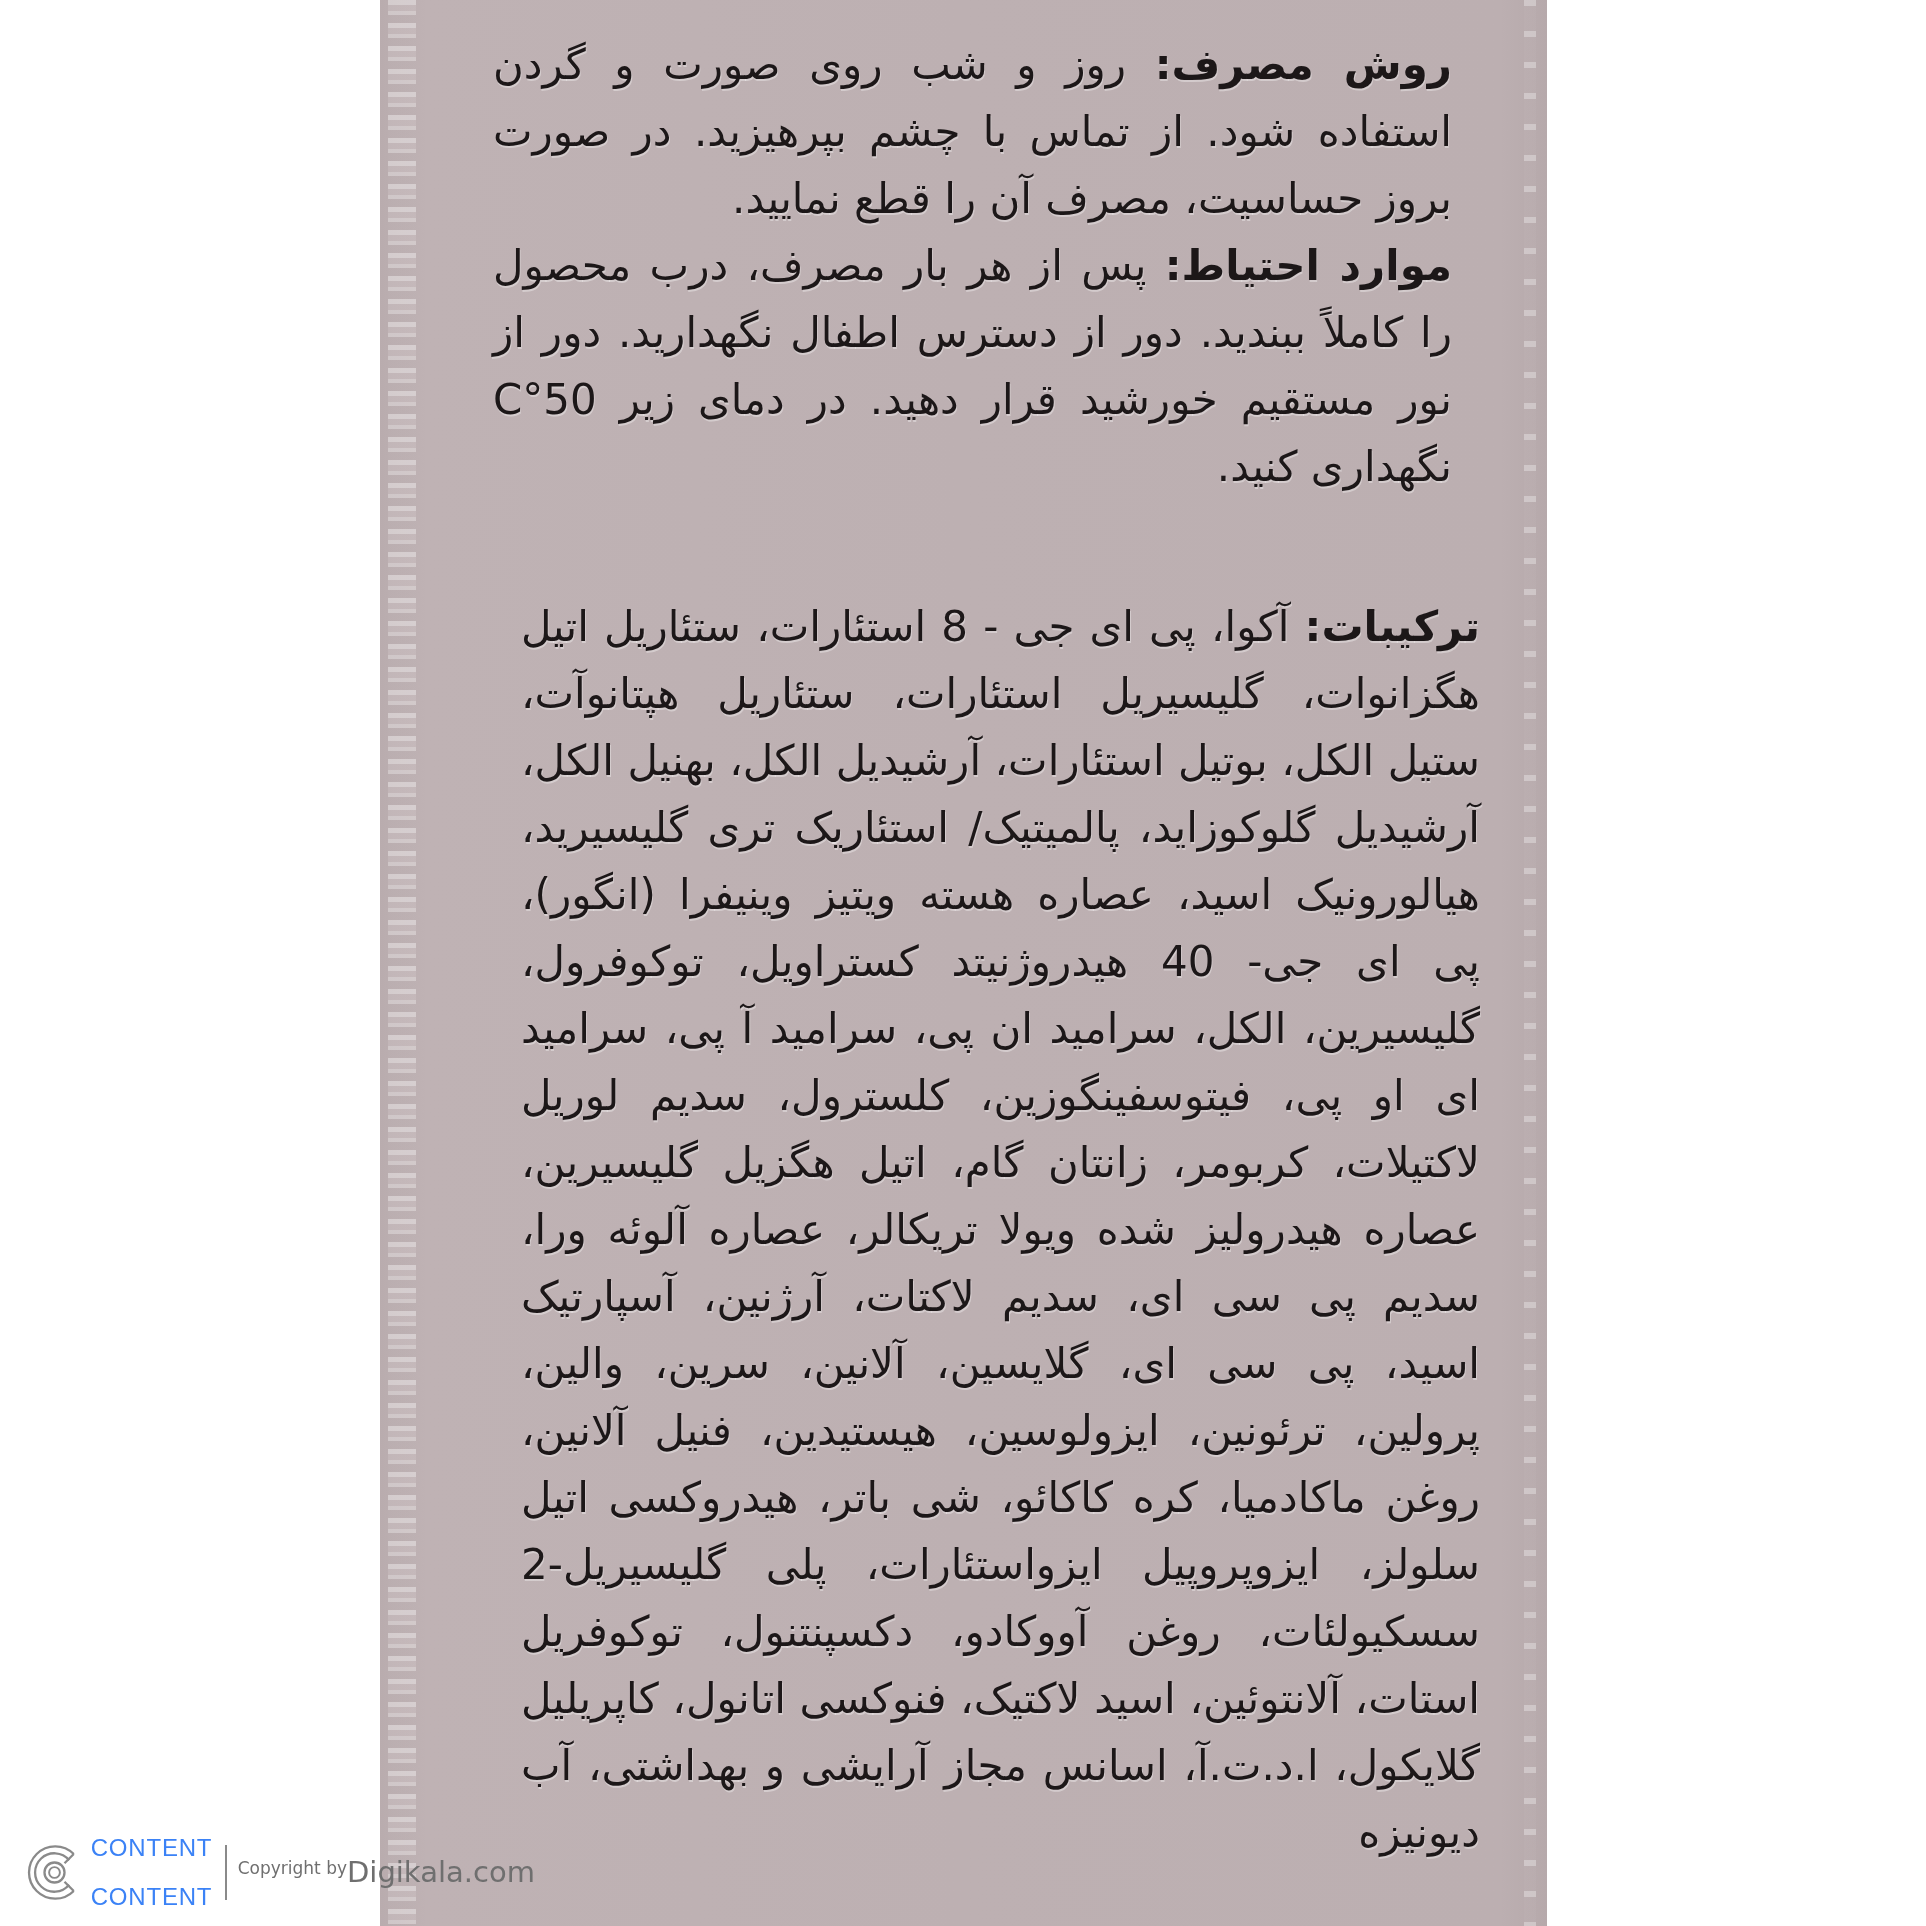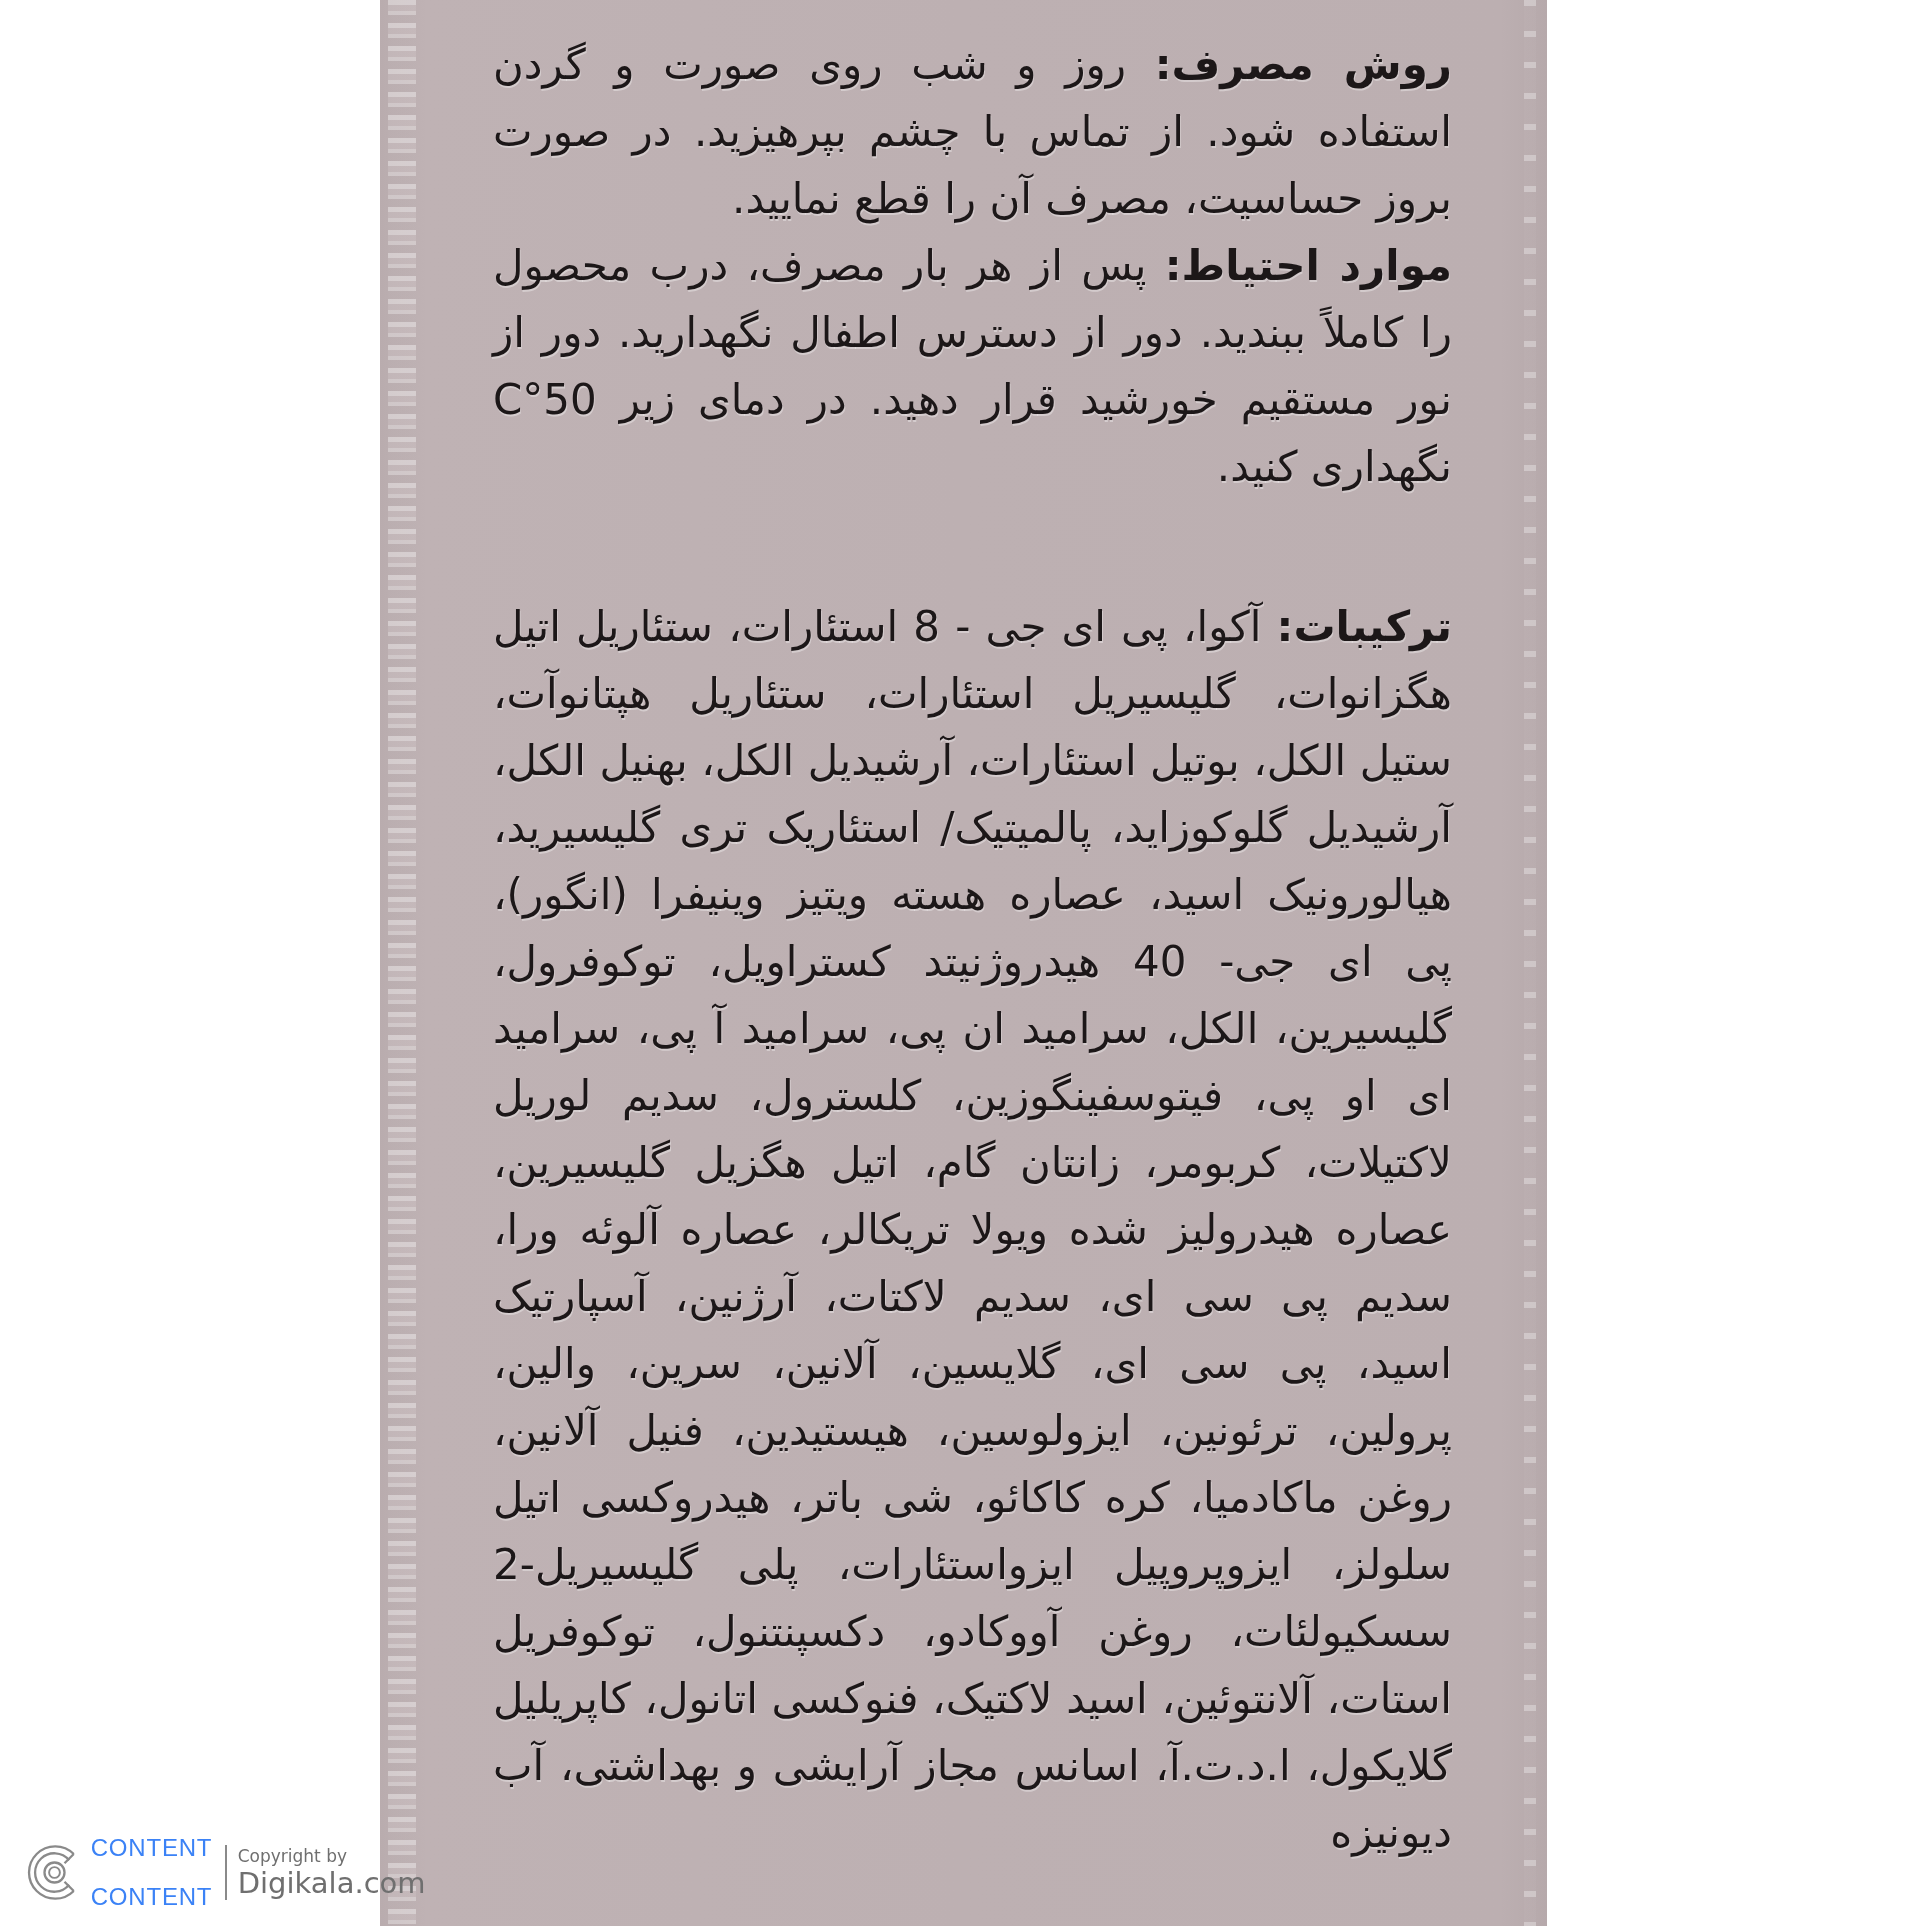--- a/index.html
+++ b/index.html
@@ -56,21 +56,21 @@
       line-height: 67px;
       text-shadow: 0.8px 1.5px 0 rgba(255,255,255,0.35);
     }
     .text-block p {
       margin: 0;
     }
     .label {
       font-weight: bold;
     }
     .usage { top: 31px; }
-    .ingredients { top: 593px; }
+    .ingredients { top: 593px; margin-left: 28px; }
 
     .watermark {
       position: absolute;
       left: 26px;
       top: 1835px;
       height: 74px;
       display: flex;
       align-items: center;
       color: #777777;
       font-family: "DejaVu Sans", sans-serif;
@@ -91,21 +91,20 @@
       gap: 24px;
     }
     .wm-divider {
       width: 2.3px;
       height: 55px;
       background: #8a8a8a;
       margin: 0 10.8px 0 12.3px;
     }
     .wm-copy {
       display: flex;
-      flex-direction: column;
       font-family: "DejaVu Sans", sans-serif;
       color: #6f6f6f;
     }
     .wm-copy .small {
       font-size: 17px;
       line-height: 23px;
     }
     .wm-copy .big {
       font-size: 29px;
       line-height: 31px;

